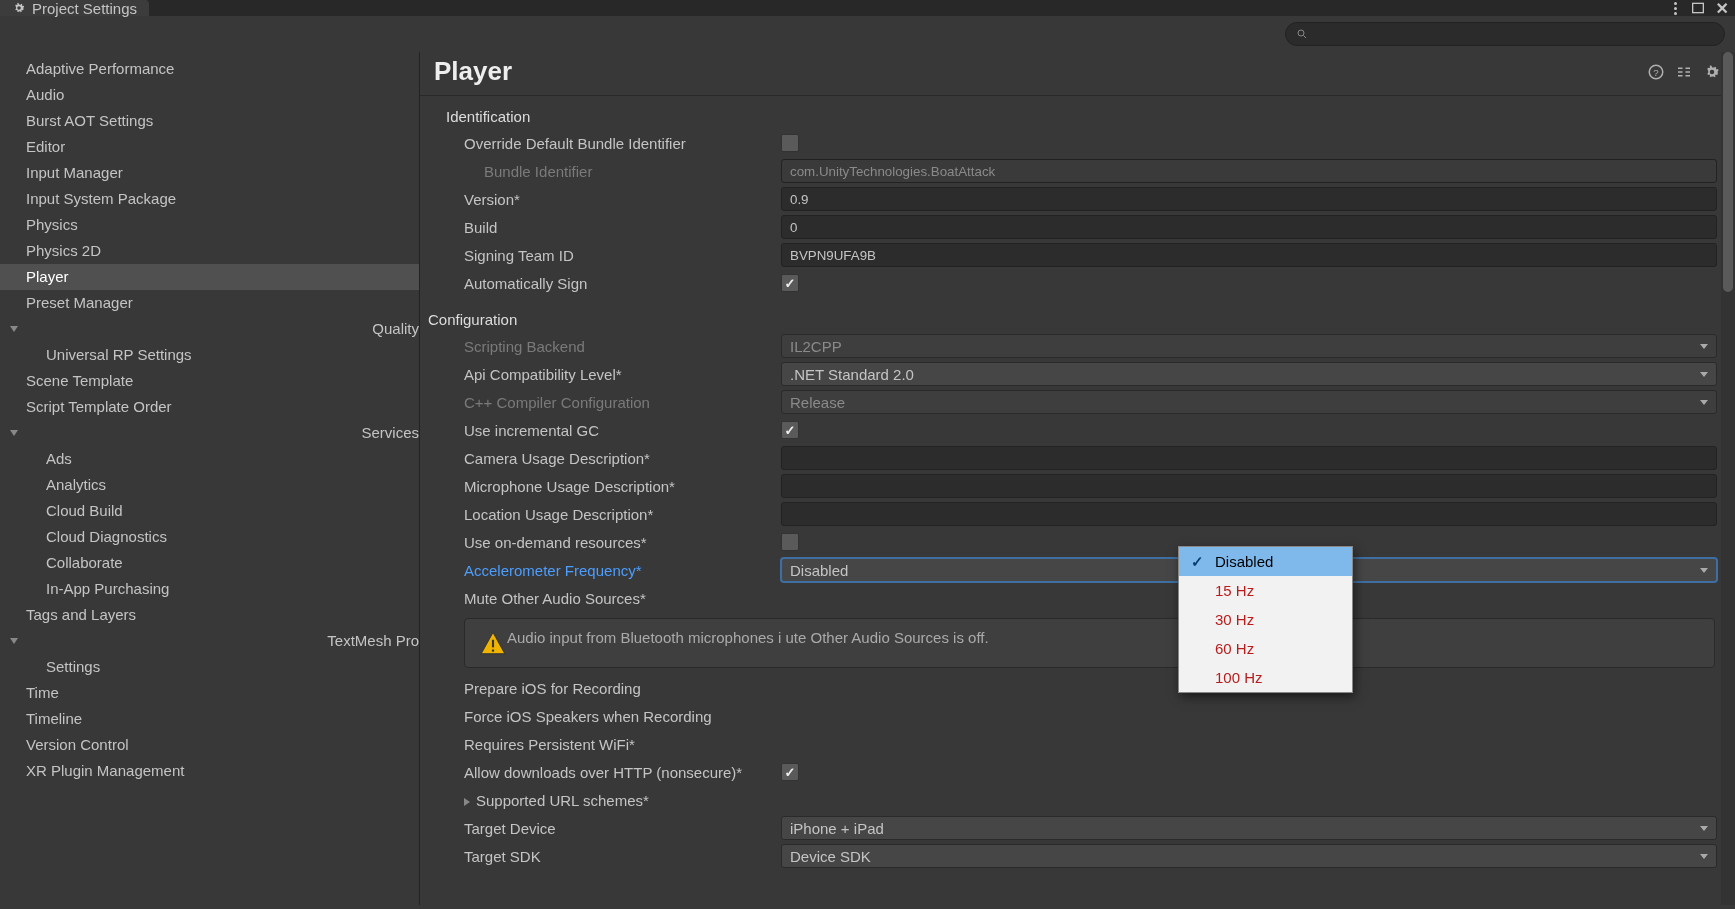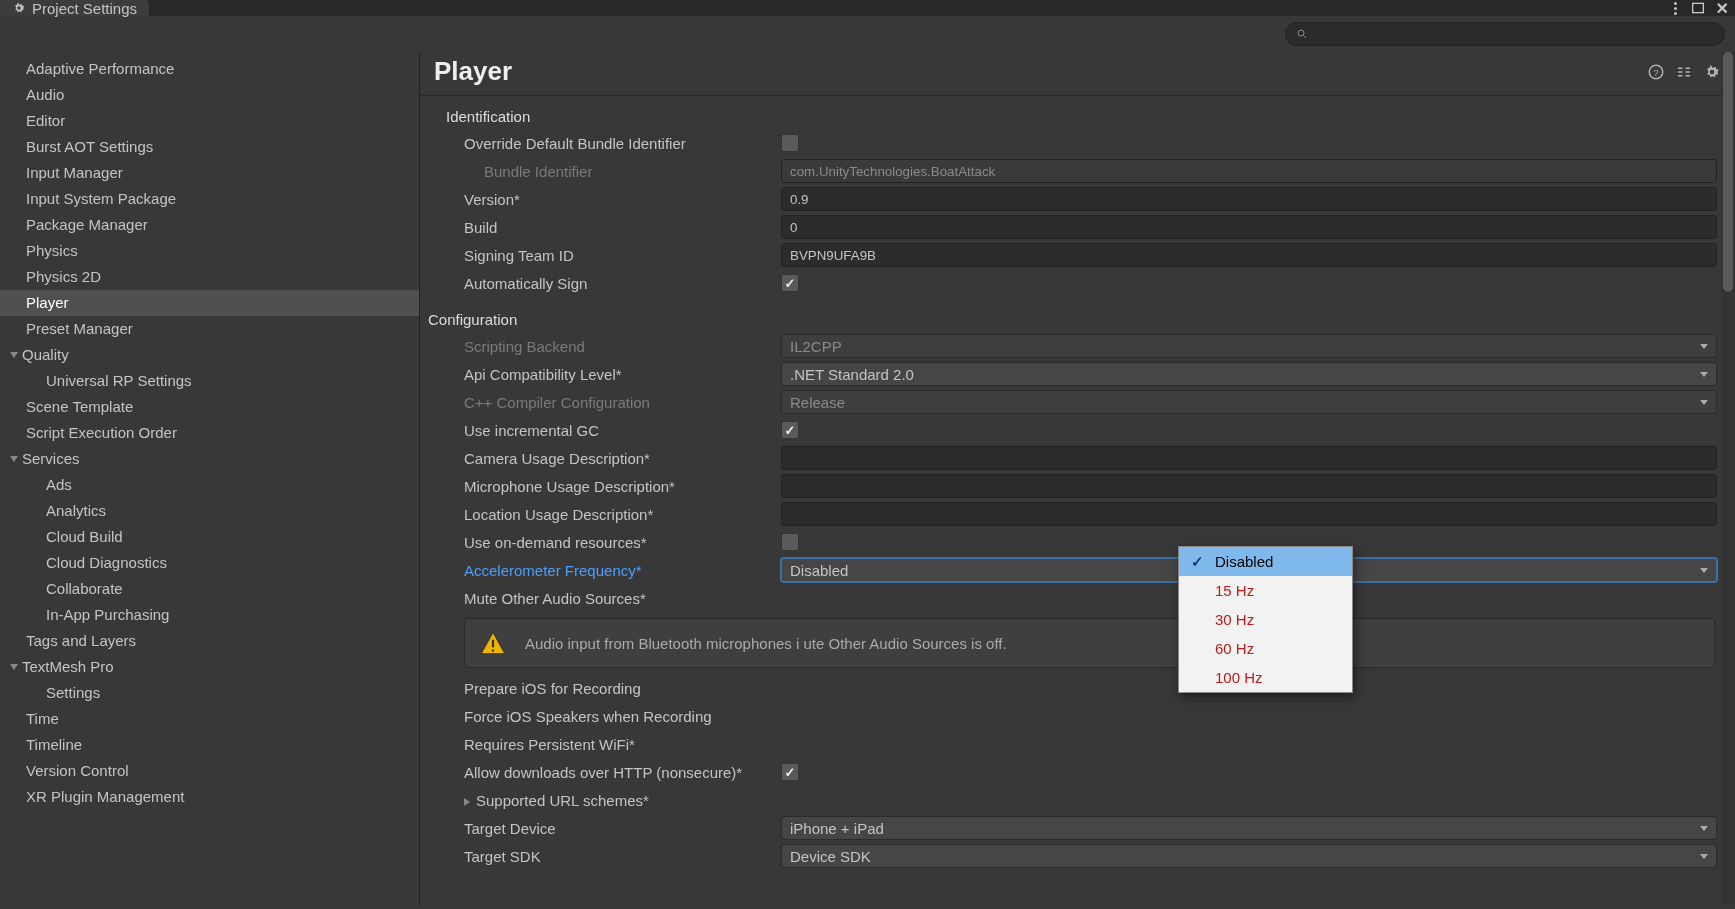--- a/index.html
+++ b/index.html
@@ -16,21 +16,21 @@
 
 .search-row { padding: 6px 10px; display:flex; justify-content:flex-end; background:#383838;}
 .search-box { width: 440px; height:24px; background:#2b2b2b; border:1px solid #222; border-radius:12px; display:flex; align-items:center; padding:0 10px;}
 .search-box svg{width:12px;height:12px; fill:#888;}
 
 .body { display:flex; height: calc(100% - 56px); }
 
 .sidebar { width: 420px; background:#383838; border-right:1px solid #232323; overflow-y:auto; padding-top:4px;}
 .sb-item { padding: 2px 0 2px 26px; cursor:pointer; line-height:22px;}
 .sb-item.selected { background:#505050; color:#fff;}
-.sb-group { padding: 2px 0 2px 10px; display:flex; align-items:center; gap:4px; cursor:pointer; line-height:22px;}
+.sb-group { padding: 2px 0 2px 10px; display:flex; align-items:center; gap:4px; cursor:pointer; line-height:22px;justify-content:space-between;}
 .sb-child { padding-left: 46px; line-height:22px; padding-top:2px; padding-bottom:2px; cursor:pointer;}
 .tri { width:0;height:0;border-left:4px solid transparent;border-right:4px solid transparent;border-top:6px solid #888; display:inline-block;}
 
 .main { flex:1; display:flex; flex-direction:column; overflow:hidden; position:relative;}
 .main-header { display:flex; align-items:center; padding: 4px 14px 8px 14px; background:#383838; border-bottom:1px solid #2a2a2a;}
 .main-header h1 { font-size:26px; font-weight:bold; color:#eee; flex:1;}
 .hdr-icon { width:18px; height:18px; fill:#b0b0b0; margin-left:10px; cursor:pointer;}
 
 .content { flex:1; overflow-y:auto; padding: 6px 10px 10px 26px; position:relative;}
 .section-title { font-weight:normal; color:#ddd; padding: 6px 0 4px 0;}
@@ -47,21 +47,21 @@
 
 .txt-input { width:100%; height:24px; background:#2c2c2c; border:1px solid #222; border-radius:3px; color:#c4c4c4; padding:0 8px; outline:none;}
 .txt-input.ro { background:#3a3a3a; color:#8a8a8a;}
 
 .dd { width:100%; height:24px; background:#464646; border:1px solid #2a2a2a; border-radius:3px; display:flex; align-items:center; padding:0 8px; cursor:pointer; position:relative;}
 .dd.ro { background:#3e3e3e; color:#8a8a8a;}
 .dd .dd-text{flex:1;}
 .dd .dd-caret{width:0;height:0;border-left:4px solid transparent;border-right:4px solid transparent;border-top:5px solid #aaa;}
 .dd.focused{ border:1px solid #3d6fa5; box-shadow: 0 0 0 1px #3d6fa5;}
 
-.warn-box { display:flex; align-items:center; gap:18px; background:#3f3f3f; border:1px solid #2a2a2a; border-radius:4px; padding:10px 14px; margin: 6px 10px 6px 18px;}
+.warn-box { display:flex; align-items:flex-start; gap:0; background:#3f3f3f; border:1px solid #2a2a2a; border-radius:4px; padding:10px 14px; margin: 6px 10px 6px 18px;}
 .warn-icon { width:28px; height:28px; display:flex; align-items:center; justify-content:center;}
 .warn-icon svg{ width:26px;height:26px; }
 
 .popup { position:absolute; left:758px; top:450px; width:175px; background:#f2f2f2; border:1px solid #888; box-shadow: 2px 4px 10px rgba(0,0,0,0.5);}
 .popup-item { padding: 6px 10px 6px 36px; color:#b91c1c; font-size:15px; cursor:pointer; position:relative;}
 .popup-item.sel { background:#7fb9ec; color:#000;}
 .popup-item.sel::before{content:"✓"; position:absolute; left:12px; color:#0a3d6e; font-weight:bold;}
 
 .scrollbar { position:absolute; right:0; top:0; bottom:0; width:14px; background:#333;}
 .scroll-thumb{ position:absolute; right:2px; top:0; width:10px; height:240px; background:#5a5a5a; border-radius:5px;}
@@ -98,36 +98,35 @@
         <line x1="15" y1="15" x2="20" y2="20" stroke="#888" stroke-width="2"></line>
       </svg>
   </div>
 </div>
 
 <div class="body">
 
   <div class="sidebar" id="sidebar">
       <div class="sb-item">Adaptive Performance</div>
       <div class="sb-item">Audio</div>
+      <div class="sb-item">Burst AOT Settings</div>
       <div class="sb-item">Editor</div>
-      <div class="sb-item">Burst AOT Settings</div>
       <div class="sb-item">Input Manager</div>
       <div class="sb-item">Input System Package</div>
-      <div class="sb-item">Package Manager</div>
       <div class="sb-item">Physics</div>
       <div class="sb-item">Physics 2D</div>
       <div class="sb-item selected">Player</div>
       <div class="sb-item">Preset Manager</div>
       <div class="sb-group">
         <span class="tri"></span>
         <span>Quality</span>
       </div>
       <div class="sb-child">Universal RP Settings</div>
       <div class="sb-item">Scene Template</div>
-      <div class="sb-item">Script Execution Order</div>
+      <div class="sb-item">Script Template Order</div>
       <div class="sb-group">
         <span class="tri"></span>
         <span>Services</span>
       </div>
       <div class="sb-child">Ads</div>
       <div class="sb-child">Analytics</div>
       <div class="sb-child">Cloud Build</div>
       <div class="sb-child">Cloud Diagnostics</div>
       <div class="sb-child">Collaborate</div>
       <div class="sb-child">In-App Purchasing</div>

